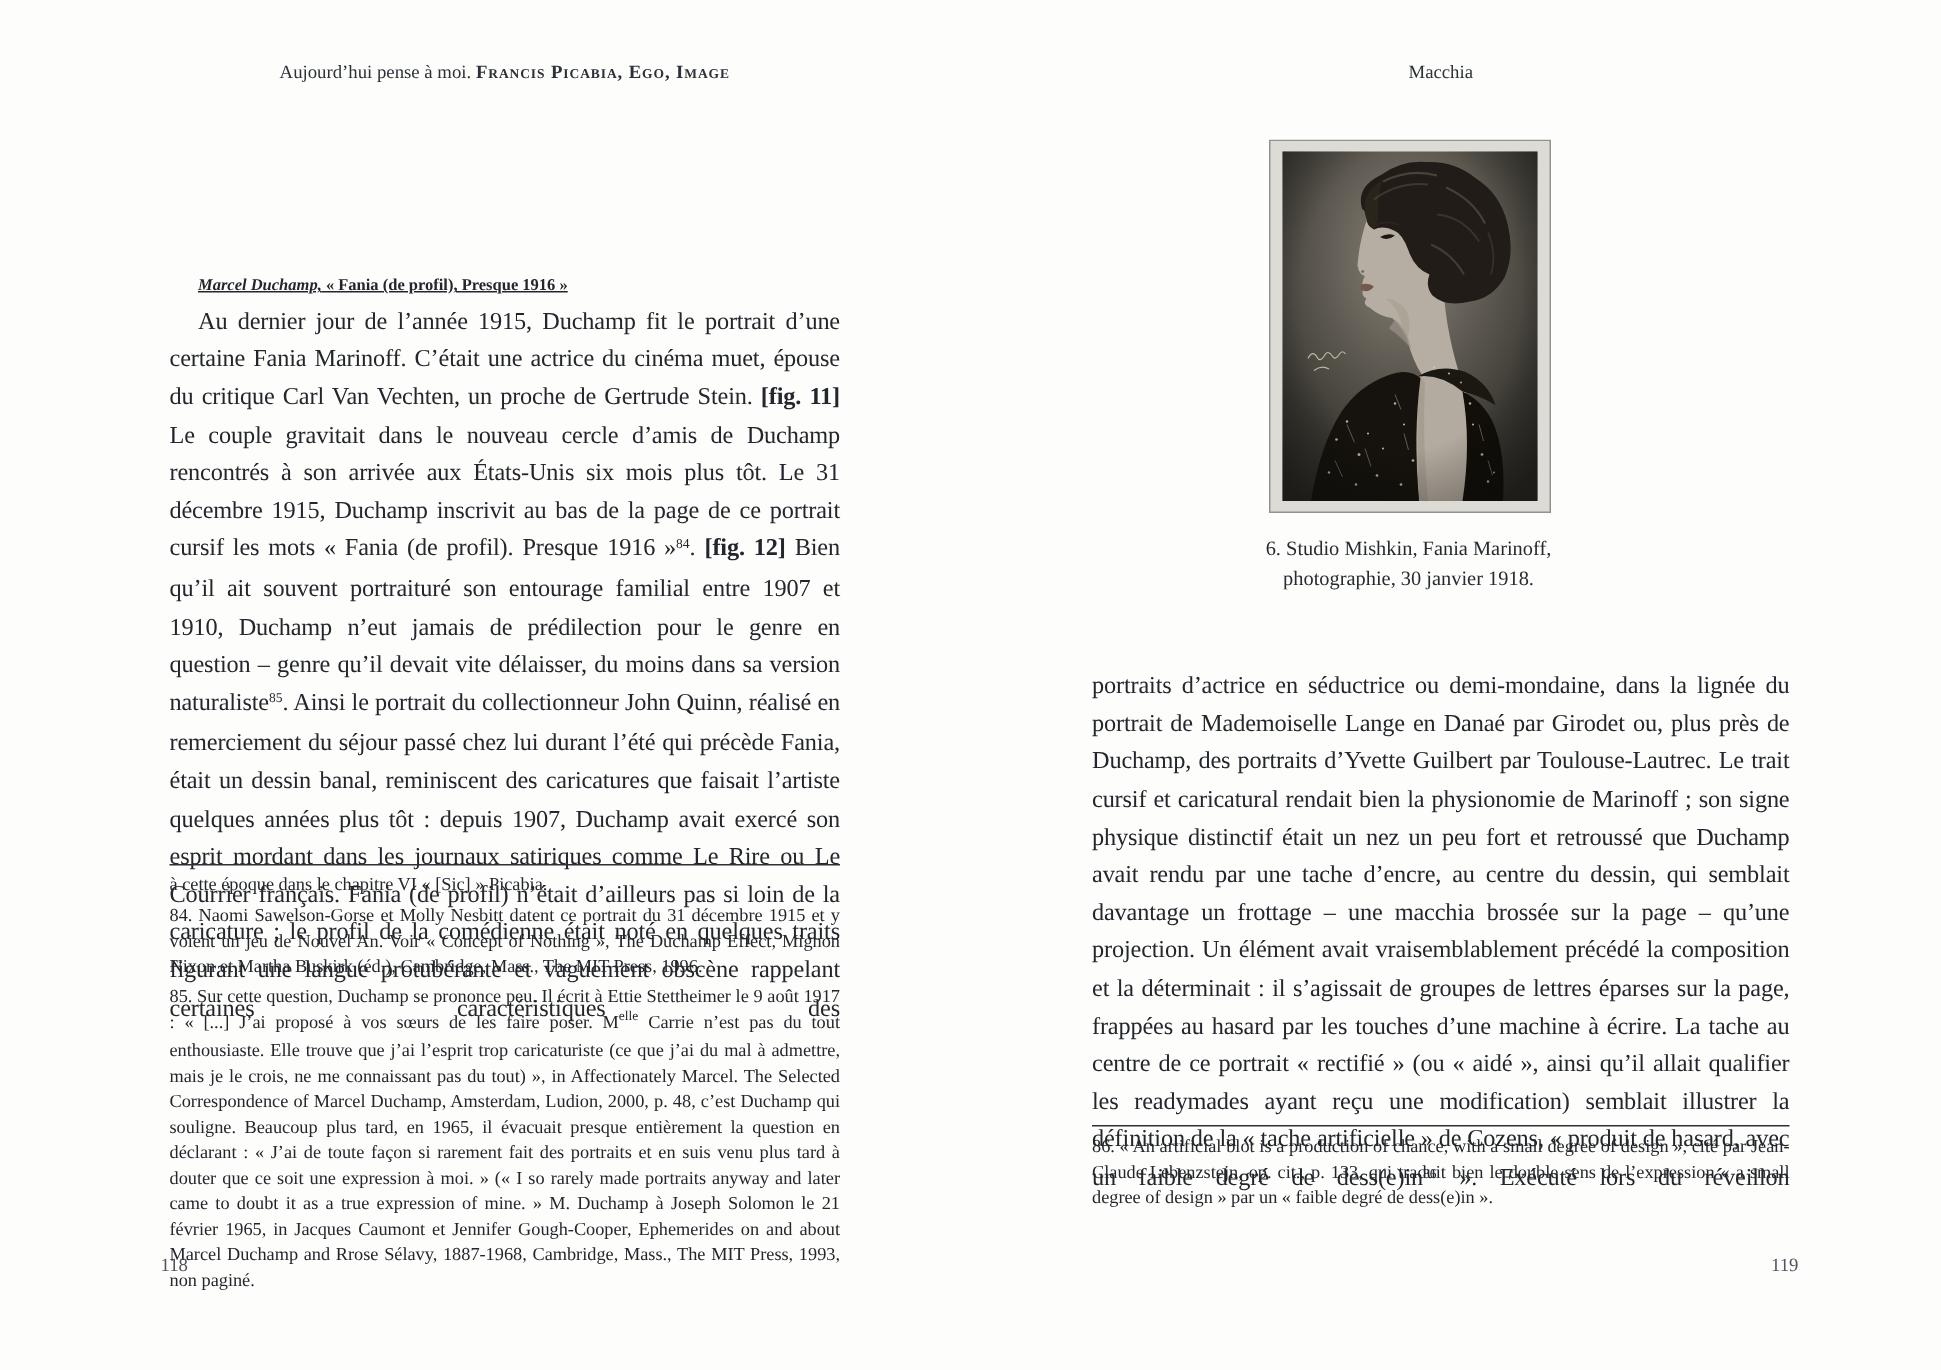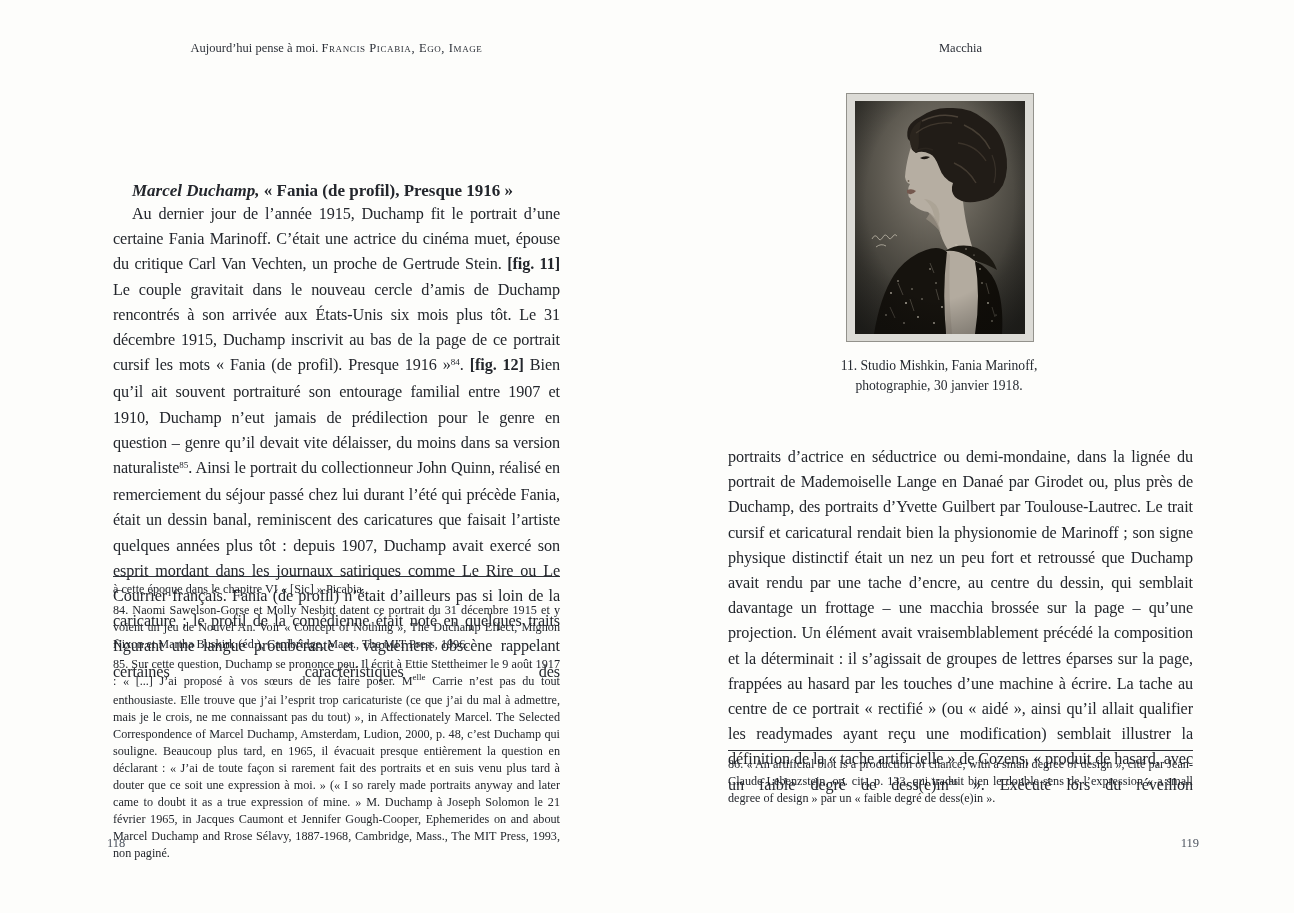--- a/index.html
+++ b/index.html
@@ -21,22 +21,23 @@
   .body-par{
     margin:0;text-align:justify;
     font-size:16.2px;line-height:25.2px;letter-spacing:-0.1px;
     hyphens:auto;-webkit-hyphens:auto;
   }
   .justify-last{text-align-last:justify;}
 
   .cont-par{position:absolute;top:86px;left:0;right:0;}
   .section-heading{
     position:absolute;top:178px;left:0;right:0;margin:0;
-    font-size:17px;line-height:25px;font-weight:400;text-indent:19px;
+    font-size:11px;line-height:25px;font-weight:400;text-indent:19px;
     white-space:nowrap;
+    text-decoration:underline;
   }
   .left-body{position:absolute;top:202px;left:0;right:0;text-indent:19px;}
   .right-body{position:absolute;top:445px;left:0;right:0;}
 
   .fn-rule{position:absolute;left:0;right:0;border-top:1.6px solid #2c3037;height:0;}
   .left .fn-rule{top:576px;}
   .right .fn-rule{top:750px;}
 
   .footnotes{
     position:absolute;left:0;right:0;
@@ -55,21 +56,21 @@
   .photo-figure svg{display:block;}
   .caption{
     position:absolute;left:61px;top:356px;width:300px;margin:0;
     text-align:center;font-size:13.6px;line-height:19.5px;color:#262a31;
   }
 
   
   .r-i{}
   .r-b{font-weight:bold;}
   .r-bi{font-weight:bold;font-style:italic;}
-  .r-sc{font-variant:small-caps;letter-spacing:.6px;}
+  .r-sc{font-variant:small-caps;letter-spacing:.6px;font-weight:bold;}
   .r-sup{font-size:9px;position:relative;top:-5px;letter-spacing:0;}
 </style>
 </head>
 <body>
 
 <div class="spread">
 
   <section class="page left">
     <header class="running-head"><span class="r-i">Aujourd’hui pense à moi.</span><span> </span><span class="r-sc">Francis Picabia, Ego, Image</span></header>
 
@@ -165,21 +166,21 @@
             <path d="M140,190 l3,11"></path>
             <path d="M146,214 l3,10"></path>
         </g>
 
         <path d="M26,146 q3,-6 6,-1 q2,4 5,-1 q2,-4 5,0 q2,4 5,-1 q2,-3 4,0 M30,154 q5,-4 10,-1" stroke="#d8d1c2" stroke-width="0.8" fill="none" opacity="0.8"></path>
 
         <rect x="9" y="8" width="170" height="233" fill="url(#vig)"></rect>
       </svg>
     </figure>
 
-    <figcaption class="caption"><span>11. Studio Mishkin, </span><span class="r-i">Fania Marinoff,</span><br><span>photographie, 30 janvier 1918.</span></figcaption>
+    <figcaption class="caption"><span>6. Studio Mishkin, </span><span class="r-i">Fania Marinoff,</span><br><span>photographie, 30 janvier 1918.</span></figcaption>
 
     <p class="body-par right-body justify-last"><span>portraits d’actrice en séductrice ou demi-mondaine, dans la lignée du portrait de </span><span class="r-i">Mademoiselle Lange en Danaé</span><span> par Girodet ou, plus près de Duchamp, des portraits d’Yvette Guilbert par Toulouse-Lautrec. Le trait cursif et caricatural rendait bien la physionomie de Marinoff ; son signe physique distinctif était un nez un peu fort et retroussé que Duchamp avait rendu par une tache d’encre, au centre du dessin, qui semblait davantage un </span><span class="r-i">frottage</span><span> – une </span><span class="r-i">macchia</span><span> brossée sur la page – qu’une projection. Un élément avait vraisemblablement précédé la composition et la déterminait : il s’agissait de groupes de lettres éparses sur la page, frappées au hasard par les touches d’une machine à écrire. La tache au centre de ce portrait « rectifié » (ou « aidé », ainsi qu’il allait qualifier les readymades ayant reçu une modification) semblait illustrer la définition de la « tache artificielle » de Cozens, « produit de hasard, avec un faible degré de dess(e)in</span><span class="r-sup">86</span><span> ». Exécuté lors du réveillon</span></p>
 
     <div class="fn-rule"></div>
 
     <div class="footnotes">
       <p class="fn"><span>86. « An artificial blot is a production of chance, with a small degree of design », cité par Jean-Claude Lebenzstejn, </span><span class="r-i">op. cit.</span><span>, p. 133, qui traduit bien le double sens de l’expression « a small degree of design » par un « faible degré de dess(e)in ».</span></p>
     </div>
 
     <div class="page-num">119</div>

